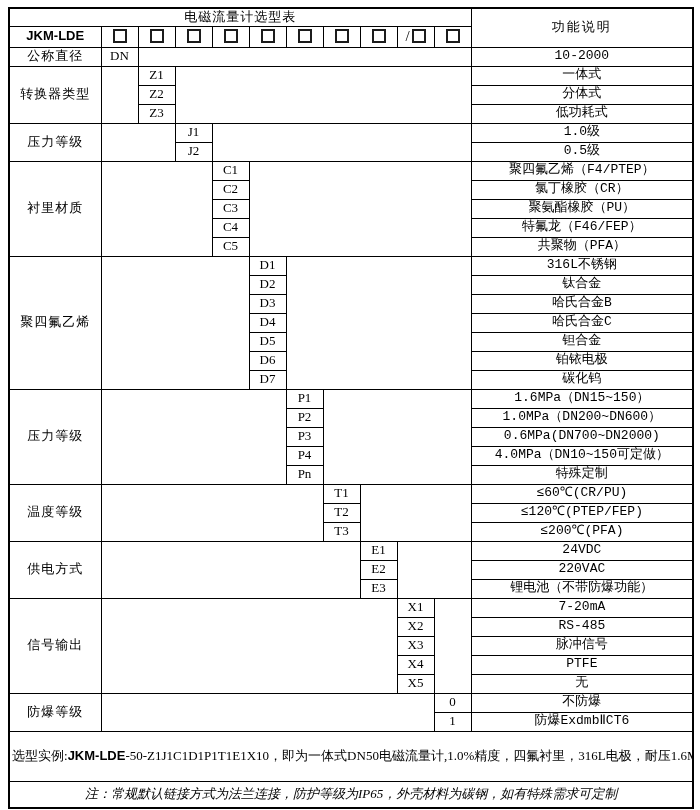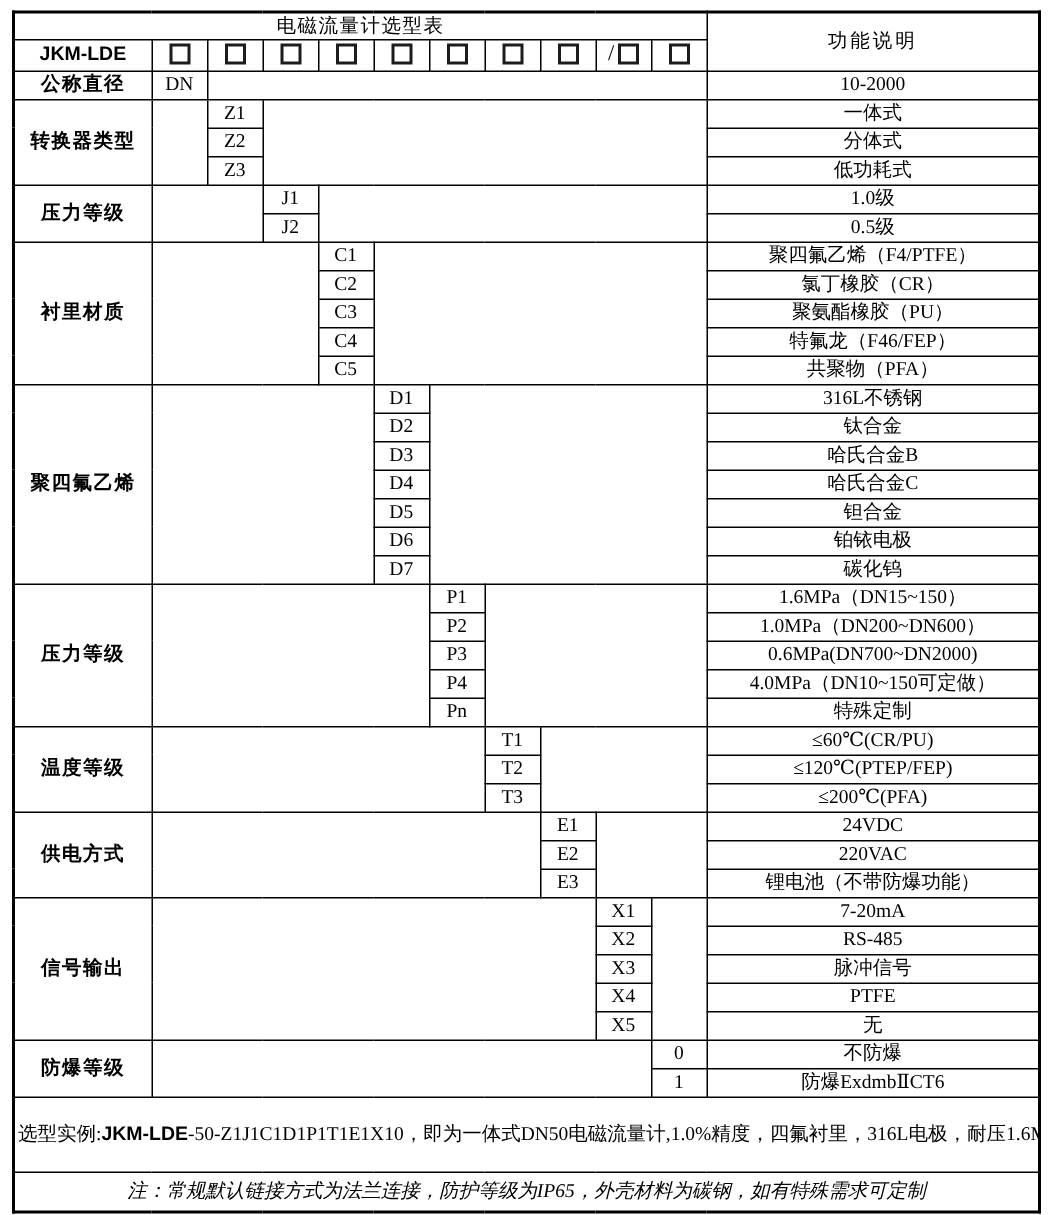--- a/index.html
+++ b/index.html
@@ -39,23 +39,23 @@
   tr.title-row { height: 18px; }
   td.title-cell { font-size: 14px; letter-spacing: 1px; }
   td.func-header { font-size: 14px; letter-spacing: 2px; }
   tr.model-row { height: 21px; }
   td.model-prefix {
     font-family: "Liberation Sans", "DejaVu Sans", sans-serif;
     font-weight: bold;
     font-size: 14px;
   }
   tr.data-row { height: 19px; }
-  td.label-cell { font-size: 14px; letter-spacing: 1px; font-weight: bold; }
+  td.label-cell { font-size: 14px; letter-spacing: 1px; }
   td.code-cell { font-size: 13px; font-family: "Liberation Serif", "DejaVu Serif", serif; }
-  td.desc-cell { font-size: 13px; }
+  td.desc-cell { font-size: 13px; font-family: Liberation Mono, monospace; }
   td.empty-cell { }
   .checkbox {
     display: inline-block;
     width: 10px;
     height: 10px;
     border: 2px solid #1c1c1c;
     vertical-align: middle;
     margin-top: -2px;
   }
   .slash {
@@ -150,21 +150,21 @@
         </tr>
         <tr class="data-row">
           <td class="code-cell">J2</td>
           <td class="desc-cell">0.5级</td>
         </tr>
         <tr class="data-row">
           <td class="label-cell" rowspan="5">衬里材质</td>
           <td class="empty-cell" rowspan="5" colspan="3"></td>
           <td class="code-cell">C1</td>
           <td class="empty-cell" rowspan="5" colspan="6"></td>
-          <td class="desc-cell">聚四氟乙烯（F4/PTFE）</td>
+          <td class="desc-cell">聚四氟乙烯（F4/PTEP）</td>
         </tr>
         <tr class="data-row">
           <td class="code-cell">C2</td>
           <td class="desc-cell">氯丁橡胶（CR）</td>
         </tr>
         <tr class="data-row">
           <td class="code-cell">C3</td>
           <td class="desc-cell">聚氨酯橡胶（PU）</td>
         </tr>
         <tr class="data-row">

